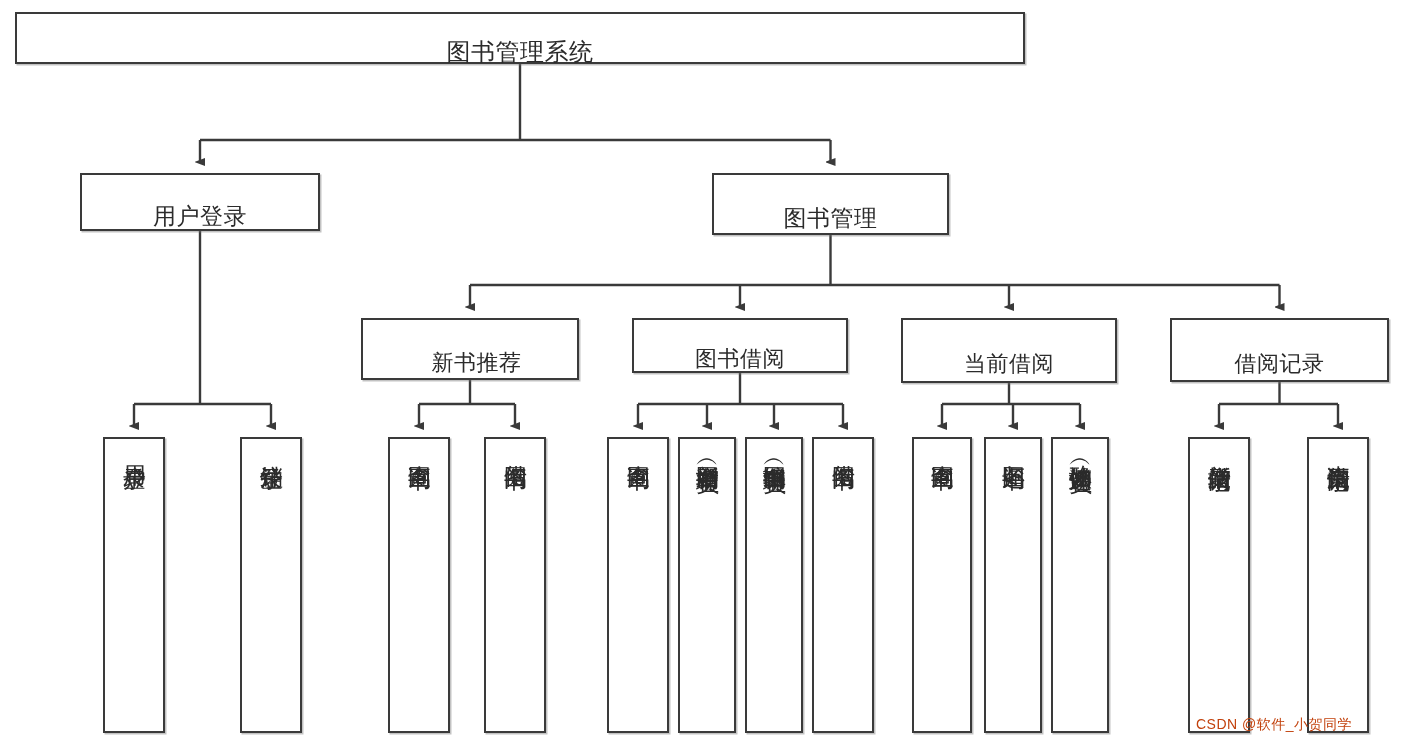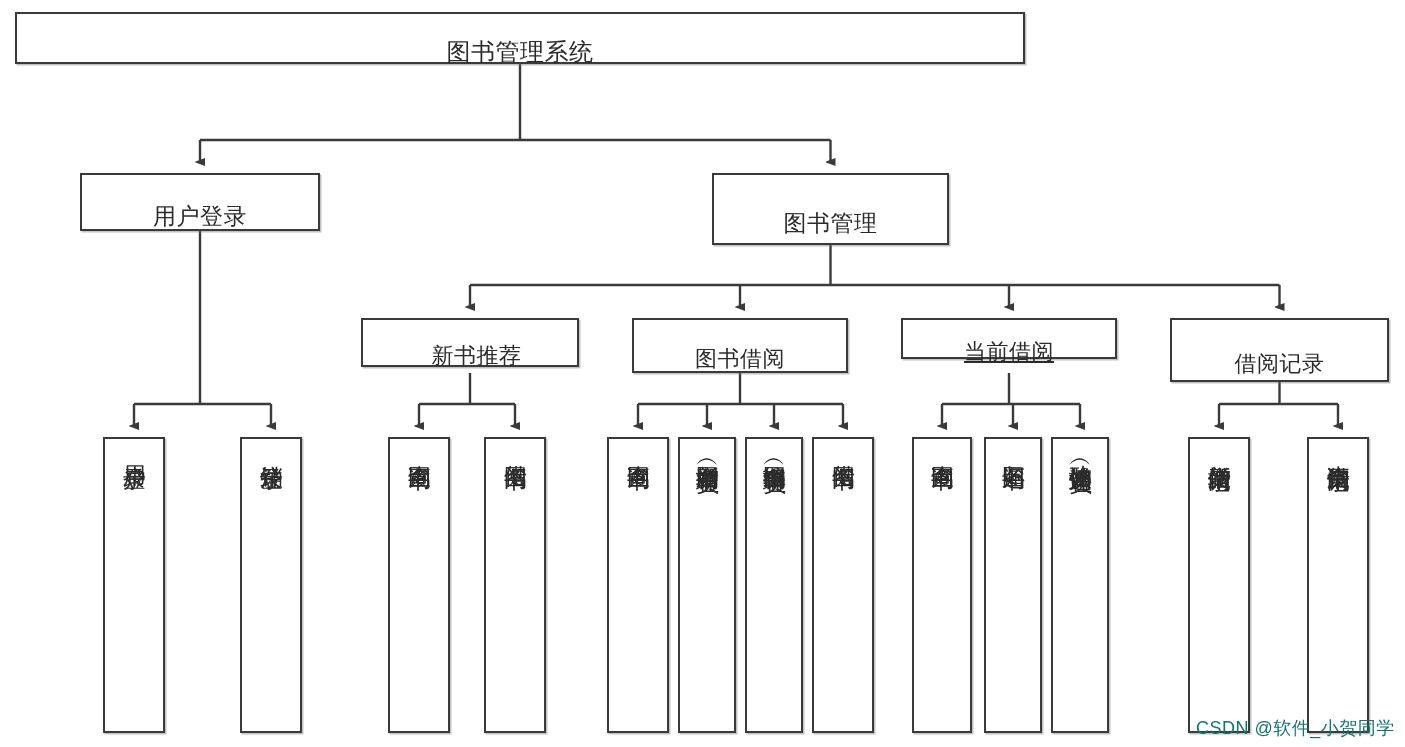--- a/index.html
+++ b/index.html
@@ -60,22 +60,22 @@
   }
   .node.v .label {
     writing-mode: vertical-rl;
     text-orientation: upright;
     font-size: 23px;
     line-height: 1.12;
     letter-spacing: 1px;
   }
   .watermark {
     position: absolute;
-    color: #0f766e;
-    font-size: 18px;
+    color: #c2410c;
+    font-size: 14px;
     white-space: nowrap;
     letter-spacing: 0.5px;
     pointer-events: none;
   }
 </style>
 </head>
 <body>
 
 <div id="stage">
 
@@ -122,30 +122,30 @@
       </g>
   </svg>
 
   <div id="nodes-layer">
       <div class="node h root" style="left: 15px; top: 12px; width: 1010px; height: 52px;">
         <span class="label">图书管理系统</span>
       </div>
       <div class="node h lvl1" style="left: 80px; top: 173px; width: 240px; height: 58px;">
         <span class="label">用户登录</span>
       </div>
-      <div class="node h lvl1" style="left: 712px; top: 173px; width: 237px; height: 72px;">
+      <div class="node h lvl1" style="left: 712px; top: 173px; width: 237px; height: 62px;">
         <span class="label">图书管理</span>
       </div>
-      <div class="node h lvl2" style="left: 361px; top: 318px; width: 218px; height: 49px; padding-left: 13px;">
+      <div class="node h lvl2" style="left: 361px; top: 318px; width: 218px; height: 62px; padding-left: 13px;">
         <span class="label">新书推荐</span>
       </div>
       <div class="node h lvl2" style="left: 632px; top: 318px; width: 216px; height: 55px; font-family: Liberation Serif, serif;">
         <span class="label">图书借阅</span>
       </div>
-      <div class="node h lvl2" style="left: 901px; top: 318px; width: 216px; height: 41px; text-decoration: underline;">
+      <div class="node h lvl2" style="left: 901px; top: 318px; width: 216px; height: 65px;">
         <span class="label">当前借阅</span>
       </div>
       <div class="node h lvl2" style="left: 1170px; top: 318px; width: 219px; height: 64px;">
         <span class="label">借阅记录</span>
       </div>
       <div class="node v leaf" style="left: 103px; top: 437px; width: 62px; height: 296px;">
         <span class="label">用户登录</span>
       </div>
       <div class="node v leaf" style="left: 240px; top: 437px; width: 62px; height: 296px;">
         <span class="label">注销登录</span>

